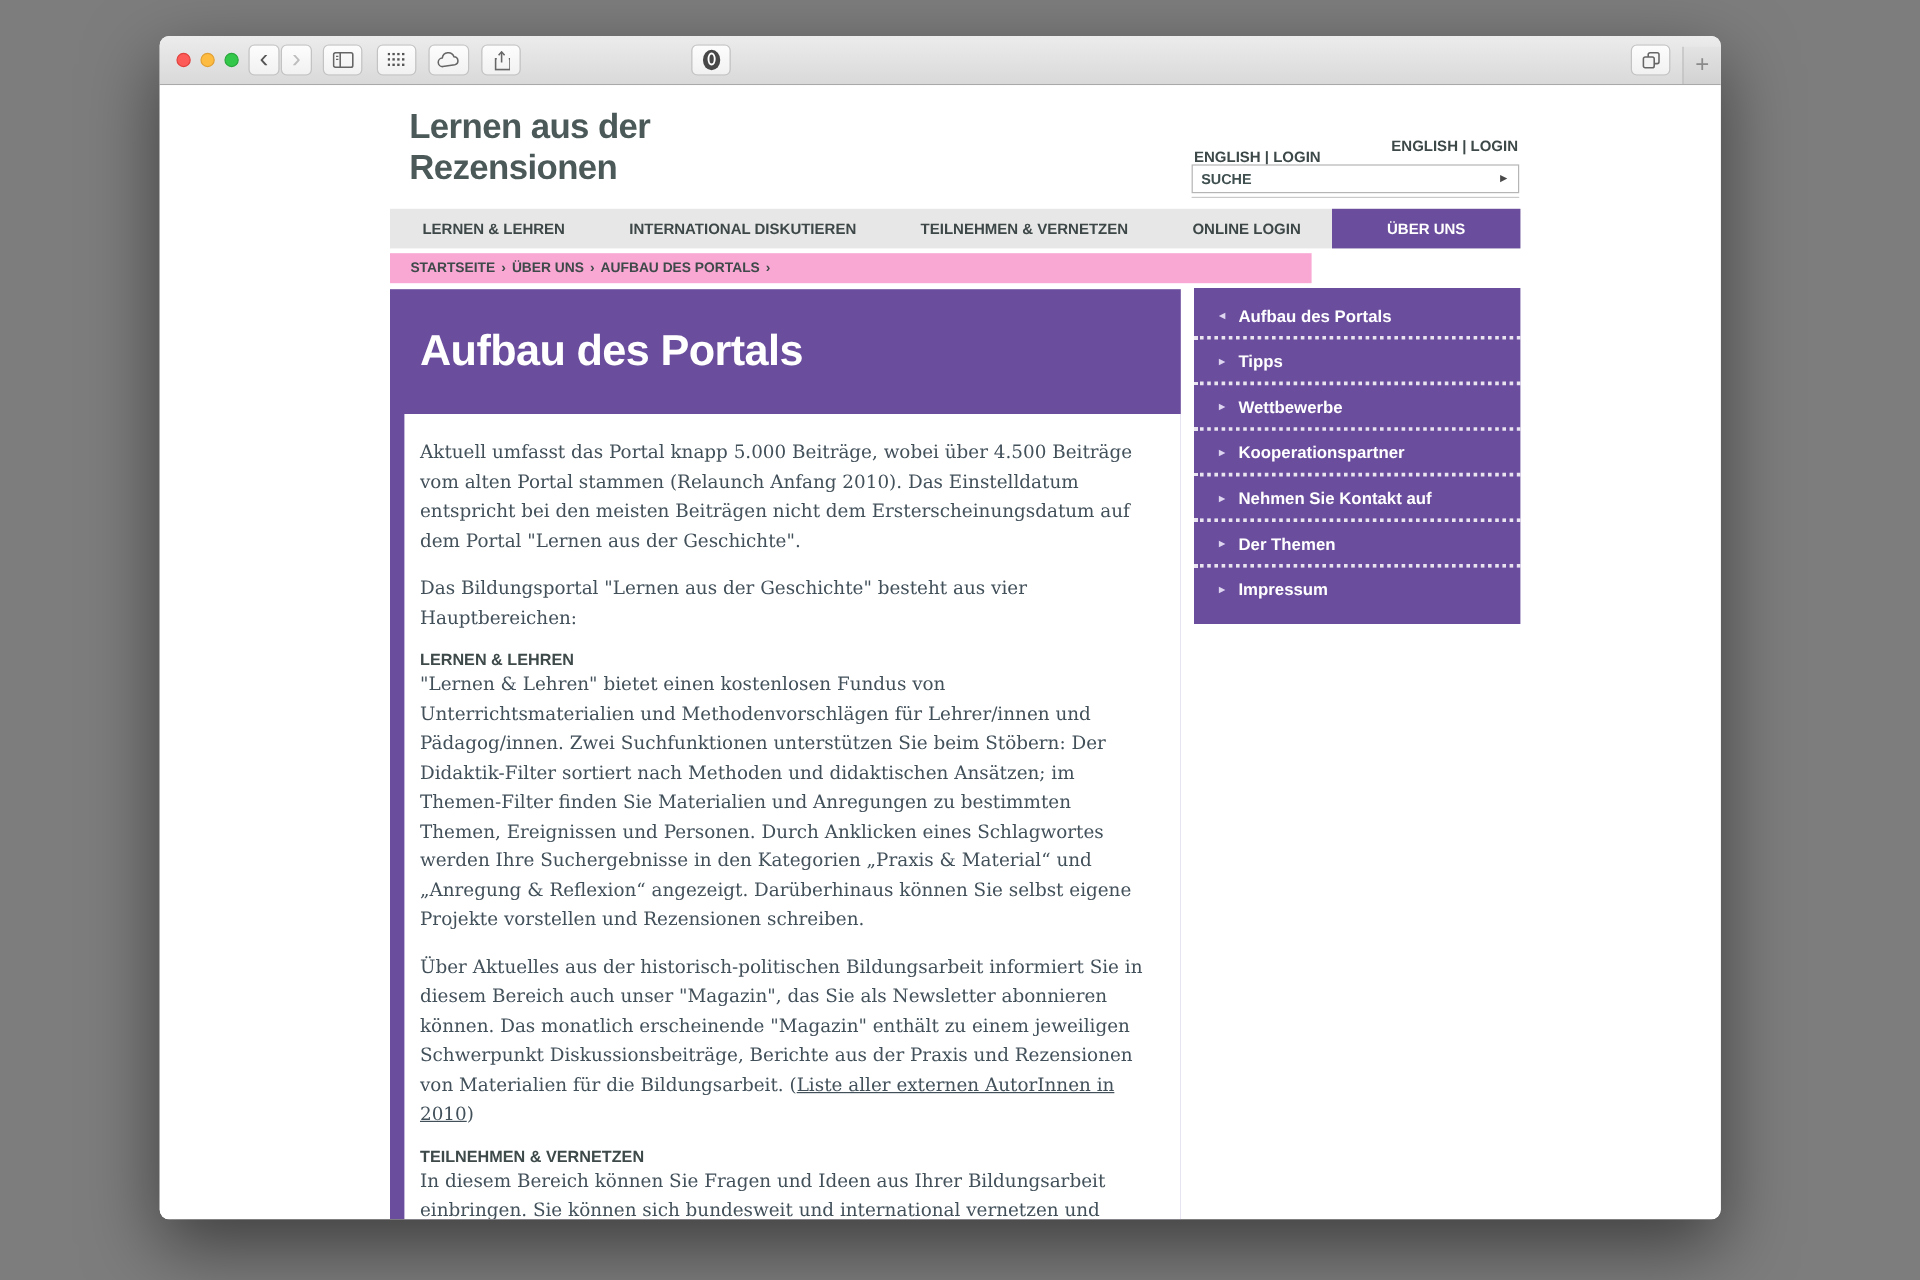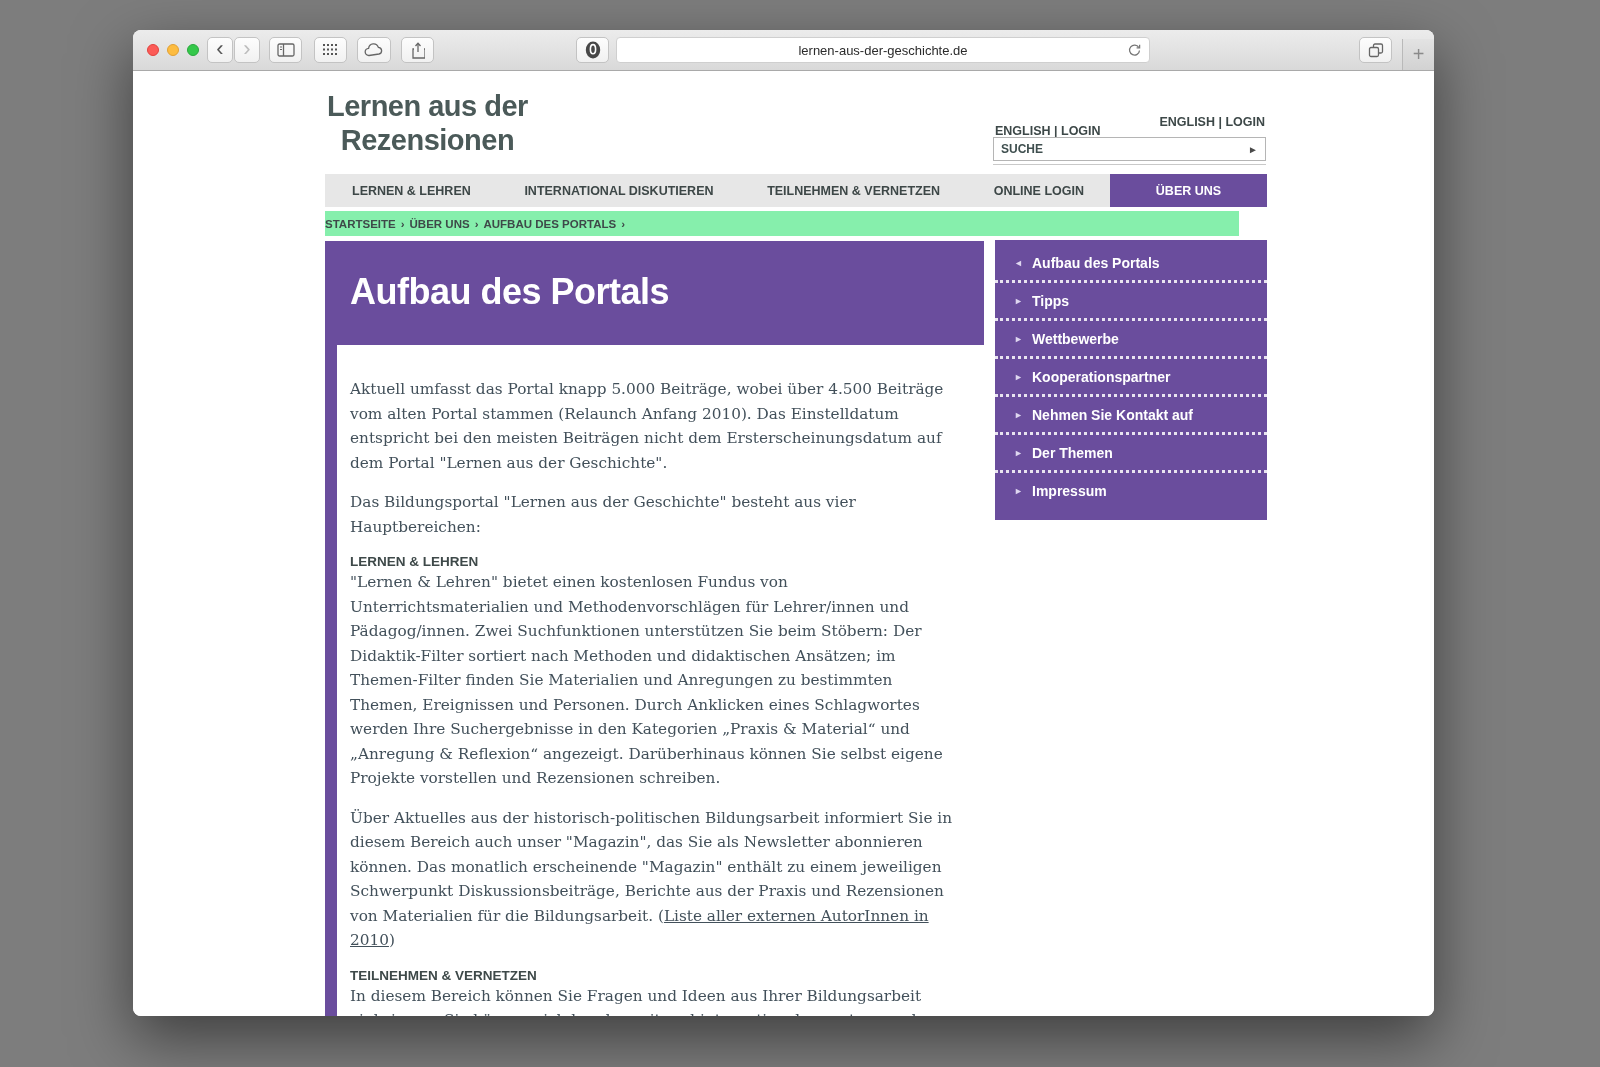--- a/index.html
+++ b/index.html
@@ -21,48 +21,48 @@
   .urlfield{position:absolute;left:483px;top:7px;width:534px;height:26px;background:#fff;
             border:1px solid #cfcfcf;border-radius:4px;box-sizing:border-box;
             display:flex;align-items:center;justify-content:center;font-size:13px;color:#2b2b2b;}
   .urlfield .reload{position:absolute;right:7px;top:5px;}
   .plusbtn{position:absolute;right:0;top:9px;width:31px;height:31px;border-left:1px solid #b9b9b9;
            display:flex;align-items:center;justify-content:center;font-size:20px;color:#8a8a8a;
            background:linear-gradient(#e3e3e3,#d2d2d2);}
 
   
   .page{position:absolute;left:0;top:41px;right:0;bottom:0;background:#fff;overflow:hidden;}
-  .logo{position:absolute;left:194px;top:18px;font-size:29px;line-height:34px;font-weight:bold;
-        color:#4b5a59;letter-spacing:-0.5px;text-align:center;}
+  .logo{position:absolute;left:208px;top:18px;font-size:29px;line-height:34px;font-weight:bold;
+        color:#4b5a59;letter-spacing:-0.5px;}
   .langlogin{position:absolute;right:169px;top:44px;font-size:12.5px;font-weight:bold;color:#3d4848;}
   .langlogin-dup{position:absolute;left:862px;top:53px;font-size:12.5px;font-weight:bold;color:#3d4848;z-index:0;}
   .searchbox{position:absolute;left:860px;top:66px;width:273px;height:24px;background:#fff;
              border:1px solid #b5b5b5;box-sizing:border-box;z-index:2;display:flex;align-items:center;}
   .searchbox input{border:none;outline:none;flex:1;padding:0 0 0 7px;font-family:"Liberation Sans",sans-serif;
              font-size:12px;font-weight:bold;color:#404040;background:transparent;}
   .searchbox input::placeholder{color:#3f4f4f;opacity:1;}
   .searcharrow{font-size:10px;color:#4a4a4a;padding-right:7px;cursor:pointer;}
   .searchghost{position:absolute;left:860px;top:93px;width:273px;height:0;border-top:1px solid #c9c9c9;z-index:1;}
 
   .nav{position:absolute;left:192px;top:103px;width:942px;height:33px;background:#e7e7e7;display:flex;}
   .nav .grow{flex:1;display:flex;justify-content:space-between;align-items:center;padding:0 26px 0 27px;}
   .nav .item{font-size:12.5px;font-weight:bold;color:#3d4747;cursor:pointer;white-space:nowrap;}
   .nav .active{width:157px;flex-shrink:0;background:#6a4d9d;color:#fff;display:flex;
                align-items:center;justify-content:center;font-size:12.5px;font-weight:bold;cursor:pointer;}
 
-  .crumbs{position:absolute;left:192px;top:140px;width:914px;height:25px;background:#86efac;
-          display:flex;align-items:center;padding-left:0;box-sizing:border-box;
+  .crumbs{position:absolute;left:192px;top:140px;width:768px;height:25px;background:#f9a8d4;
+          display:flex;align-items:center;padding-left:17px;box-sizing:border-box;
           font-size:11.5px;font-weight:bold;color:#3e4949;}
   .crumbs a{color:#3e4949;text-decoration:none;cursor:pointer;}
   .crumbs .sep{margin:0 5px;}
 
   .contentwrap{position:absolute;left:192px;top:170px;width:659px;bottom:-20px;background:#6a4d9d;}
   .pagetitle{padding:30px 0 26px 25px;font-size:36px;font-weight:bold;color:#fff;letter-spacing:-0.5px;}
   .whitebox{margin-left:12px;background:#fff;position:absolute;left:12px;right:0;top:104px;bottom:0;
-            padding:32px 22px 0 13px;box-sizing:border-box;margin-left:0;overflow:hidden;}
+            padding:20px 22px 0 13px;box-sizing:border-box;margin-left:0;overflow:hidden;}
   .whitebox p{margin:0 0 15px 0;font-family:"DejaVu Serif","Liberation Serif",serif;
               font-size:15.3px;line-height:24.5px;color:#42505a;}
   .whitebox h3{margin:0;padding:0 0 1px 0;font-size:13.5px;font-weight:bold;color:#3e4949;
                font-family:"Liberation Sans",sans-serif;}
   .whitebox h3 + p{margin-top:0;}
   .whitebox a{color:#42505a;text-decoration:underline;cursor:pointer;}
 
   .sidebar{position:absolute;left:862px;top:169px;width:272px;background:#6a4d9d;padding:5px 0 12px 0;}
   .sidebar .sitem{display:flex;align-items:center;padding:10px 0 9px 0;cursor:pointer;}
   .sidebar .sitem:not(:last-child){border-bottom:3px dotted rgba(255,255,255,.85);}
@@ -137,29 +137,20 @@
 
     <div class="tbtn" style="left:443px;width:33px;">
       <span>
         <svg width="18" height="20" viewBox="0 0 18 20">
             <ellipse cx="9" cy="10" rx="7.2" ry="8.5" fill="#474747"></ellipse>
             <ellipse cx="9" cy="9.2" rx="2.6" ry="4.6" fill="none" stroke="#fff" stroke-width="1.6"></ellipse>
           </svg>
       </span>
     </div>
 
-    <div class="urlfield">
-      <span>lernen-aus-der-geschichte.de</span>
-      <span class="reload">
-        <svg width="15" height="15" viewBox="0 0 15 15">
-            <path d="M11.8 4.5 A5 5 0 1 0 12.5 7.5" fill="none" stroke="#777" stroke-width="1.3"></path>
-            <path d="M12.6 1.8 v3 h-3" fill="none" stroke="#777" stroke-width="1.3"></path>
-          </svg>
-      </span>
-    </div>
 
     <div class="tbtn" style="left:1226px;width:33px;">
       <span>
         <svg width="16" height="15" viewBox="0 0 16 15">
             <rect x="5.5" y="1" width="9" height="9" rx="1.5" fill="none" stroke="#666" stroke-width="1.3"></rect>
             <rect x="1.5" y="4.5" width="9" height="9" rx="1.5" fill="#f4f4f4" stroke="#666" stroke-width="1.3"></rect>
           </svg>
       </span>
     </div>
     <div class="plusbtn">+</div>

